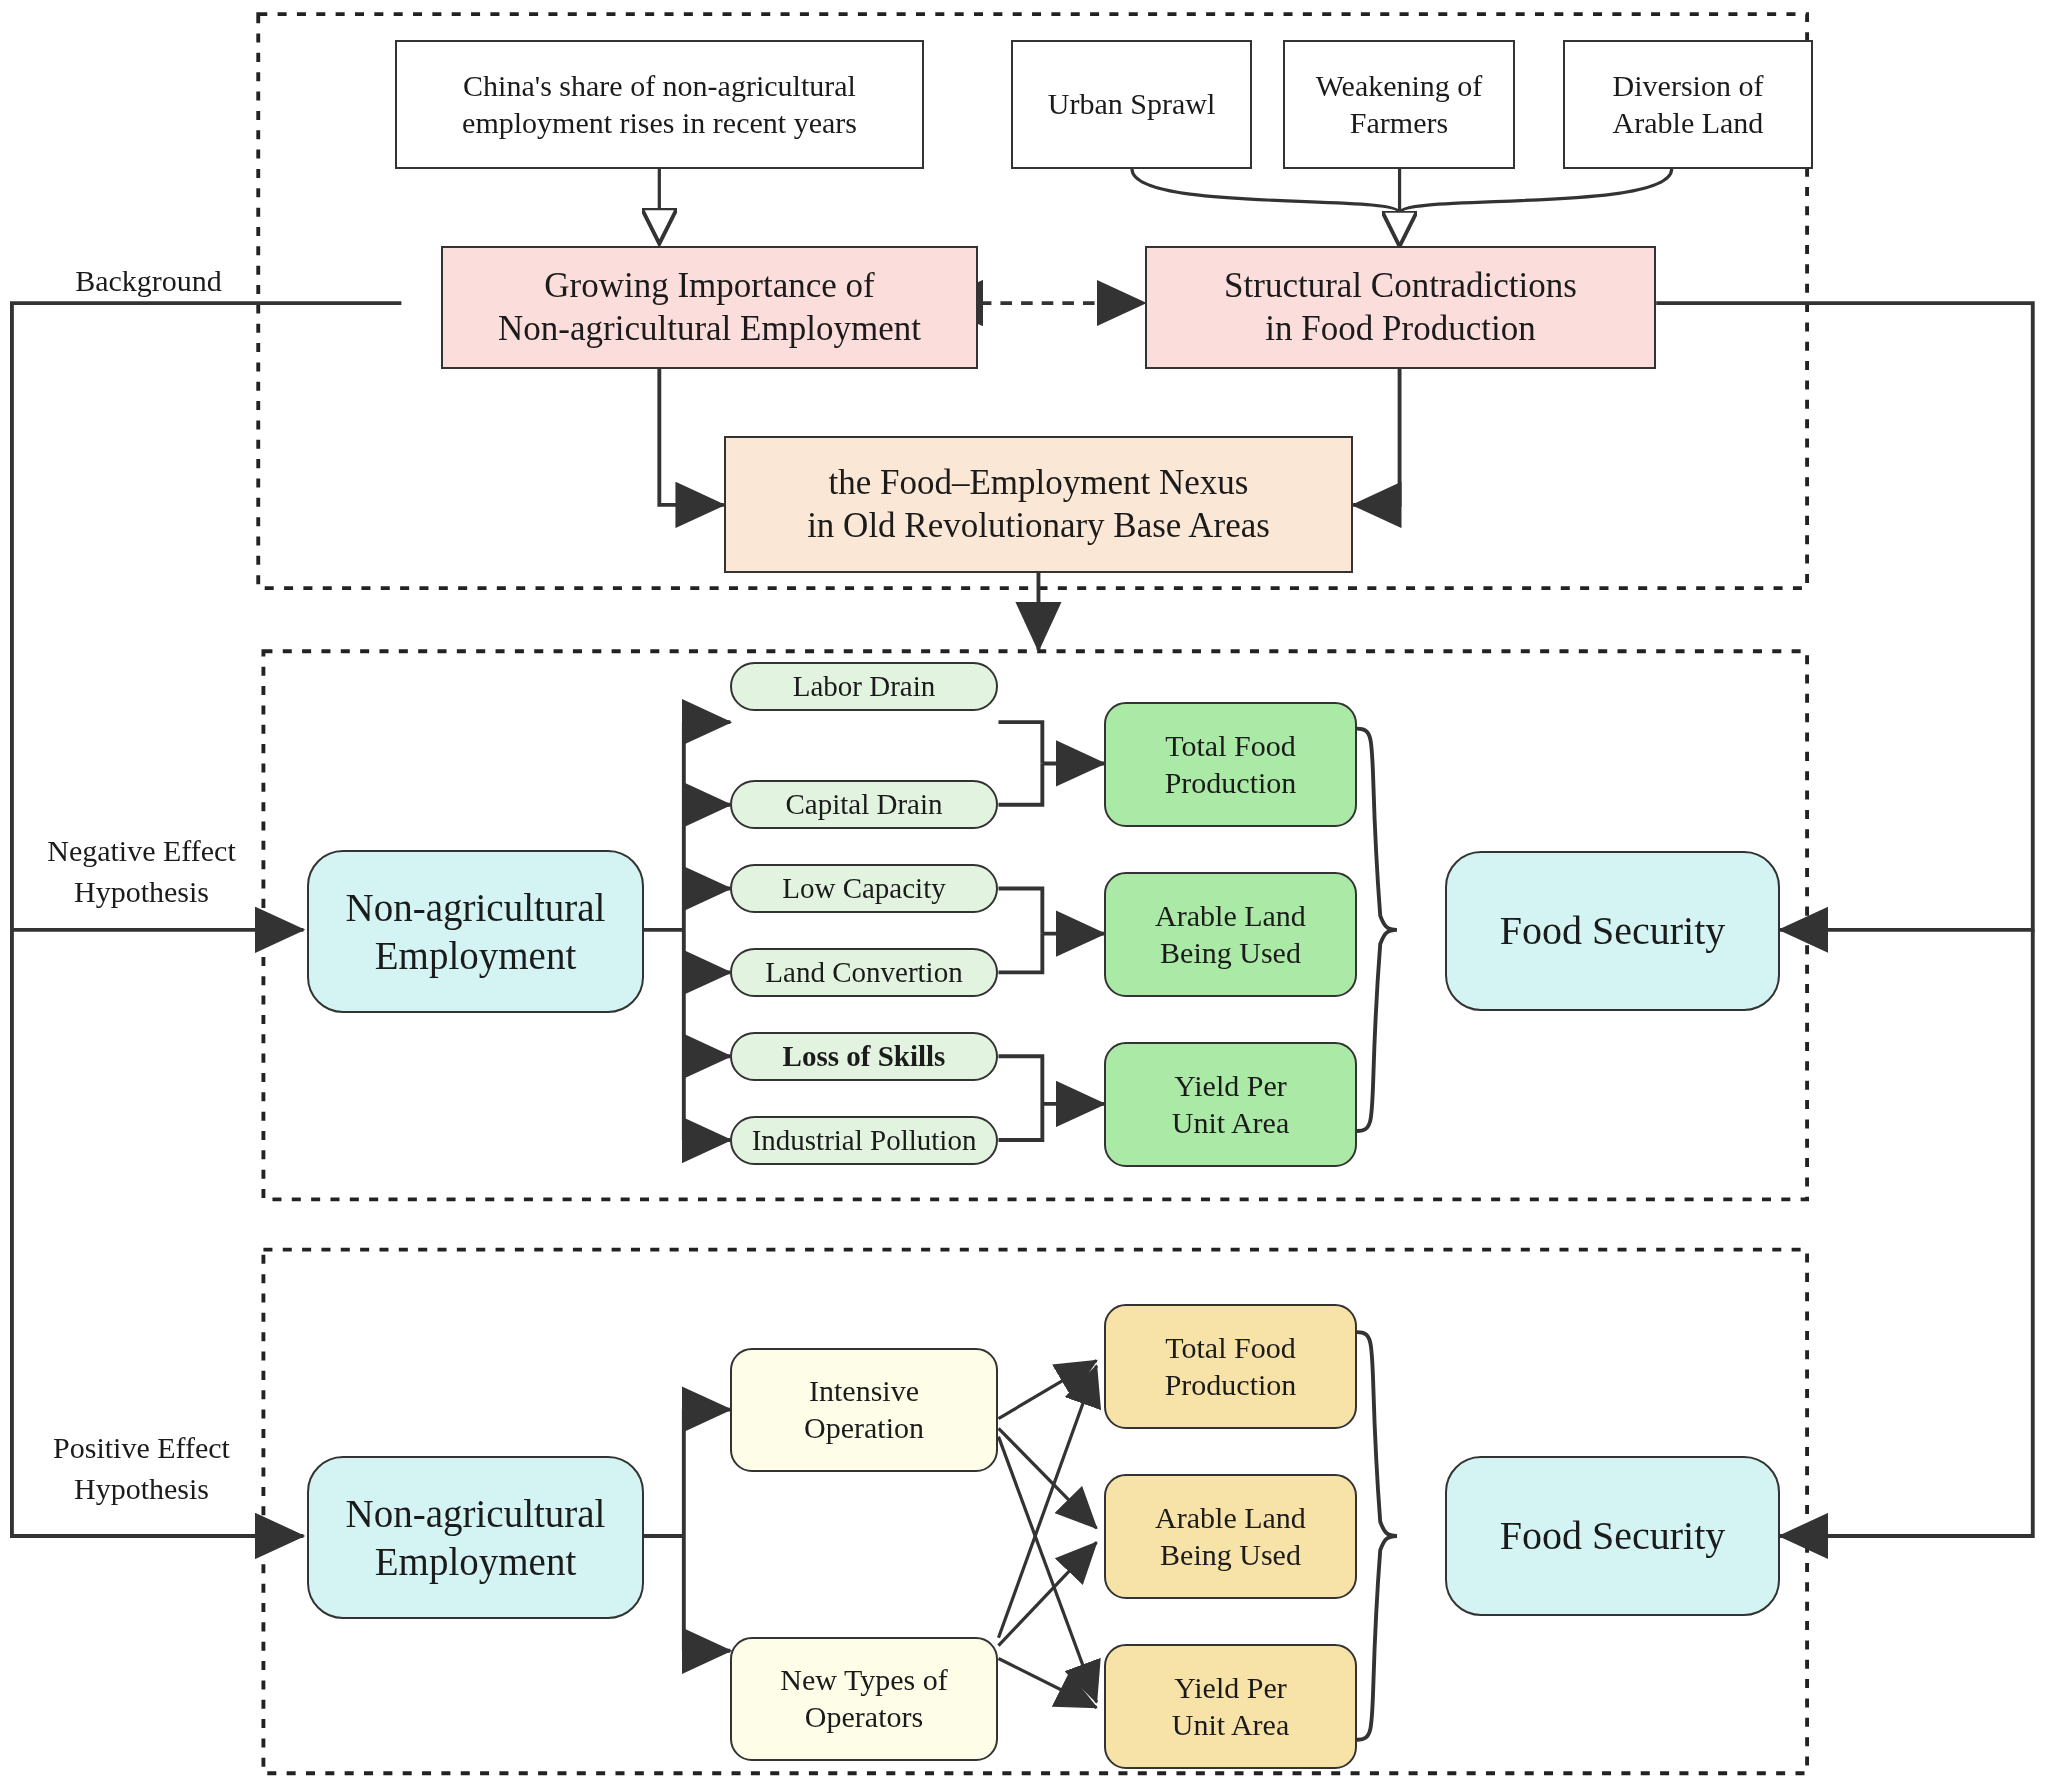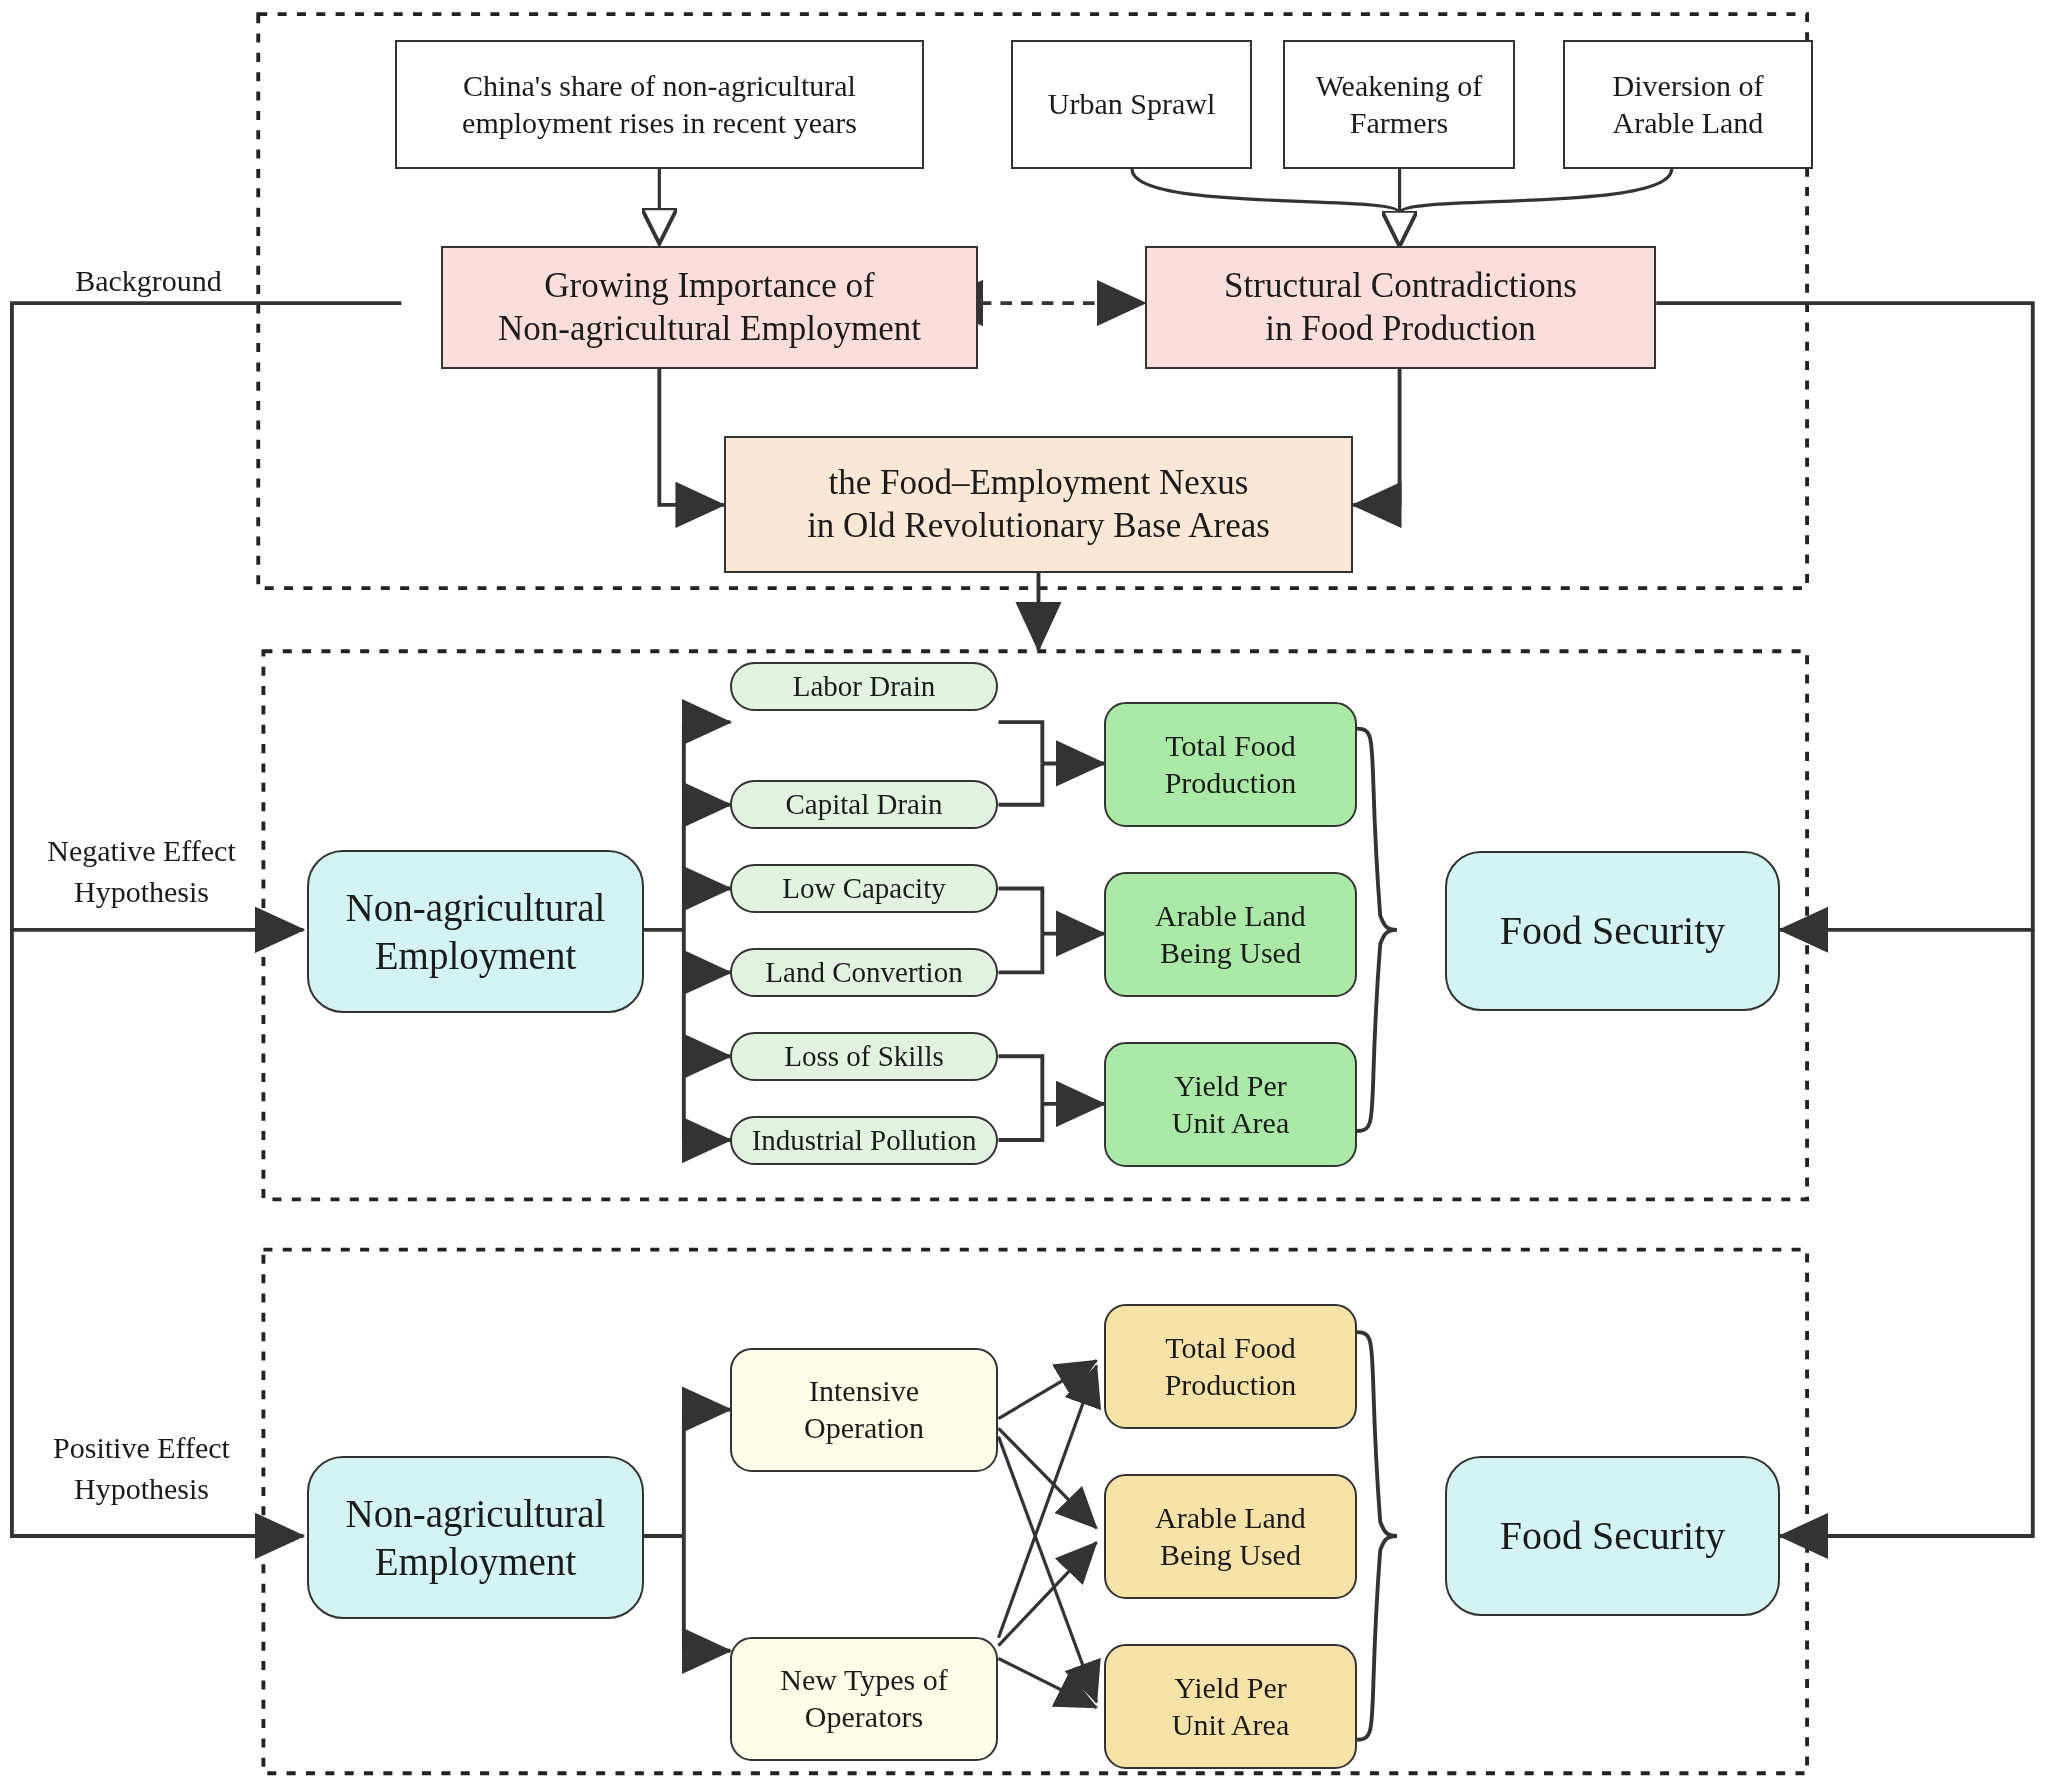--- a/index.html
+++ b/index.html
@@ -161,21 +161,21 @@
   </div>
   <div class="node pill" style="left:730px;top:780px;width:268px;height:49px;background:#E2F4E0;font-size:29px;">
     <span>Capital Drain</span>
   </div>
   <div class="node pill" style="left:730px;top:864px;width:268px;height:49px;background:#E2F4E0;font-size:29px;">
     <span>Low Capacity</span>
   </div>
   <div class="node pill" style="left:730px;top:948px;width:268px;height:49px;background:#E2F4E0;font-size:29px;">
     <span>Land Convertion</span>
   </div>
-  <div class="node pill" style="left:730px;top:1032px;width:268px;height:49px;background:#E2F4E0;font-size:29px;">
+  <div class="node pill" style="left:730px;top:1032px;width:268px;height:49px;background:#E2F4E0;font-size:29px;font-weight:bold;">
     <span>Loss of Skills</span>
   </div>
   <div class="node pill" style="left:730px;top:1116px;width:268px;height:49px;background:#E2F4E0;font-size:29px;">
     <span>Industrial Pollution</span>
   </div>
 
   <div class="node rnd" style="left:1104px;top:702px;width:253px;height:125px;background:#AAE9A6;font-size:30px;white-space:pre-line;padding:0 9px;">
     <span>Total Food
 Production</span>
   </div>

